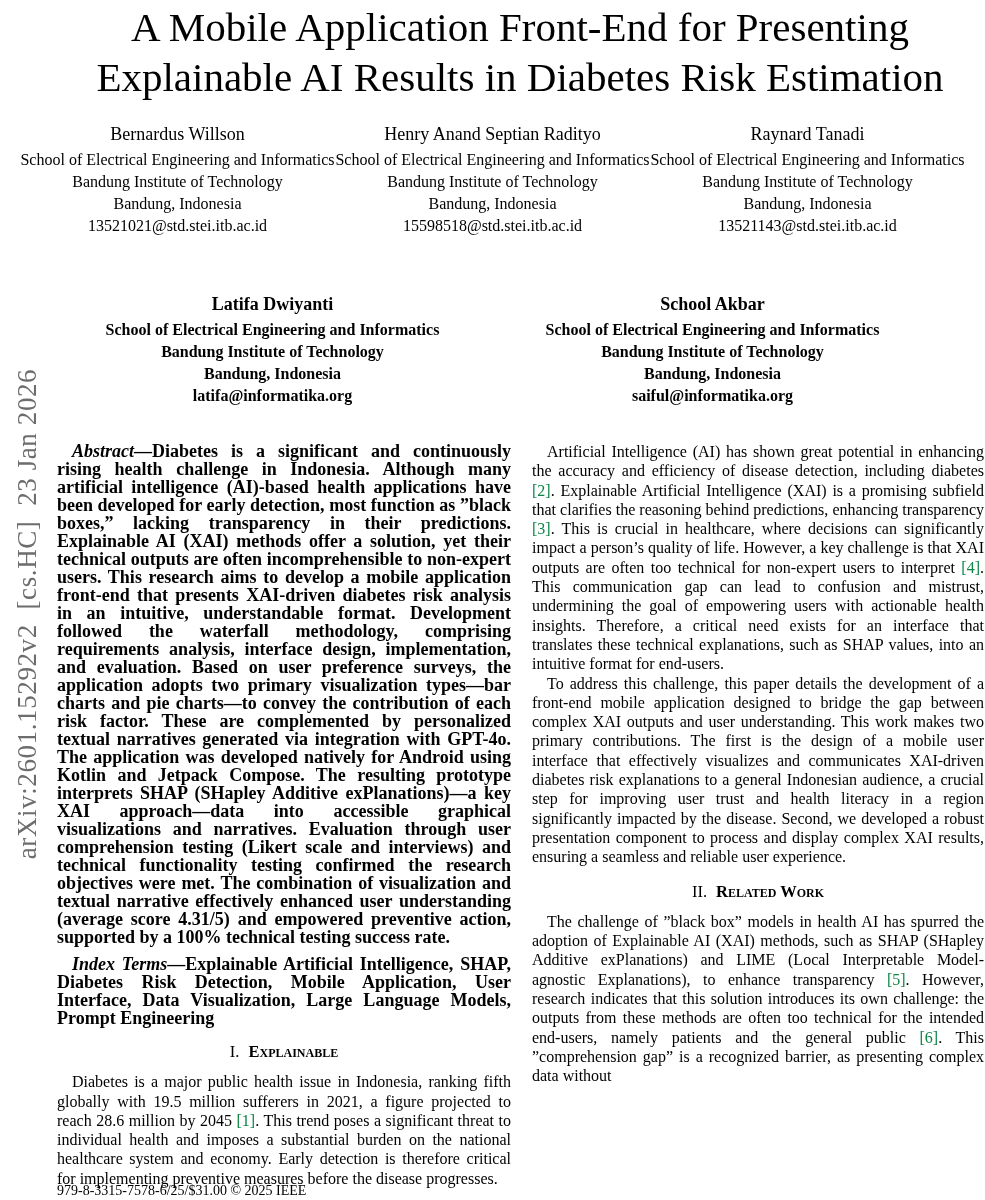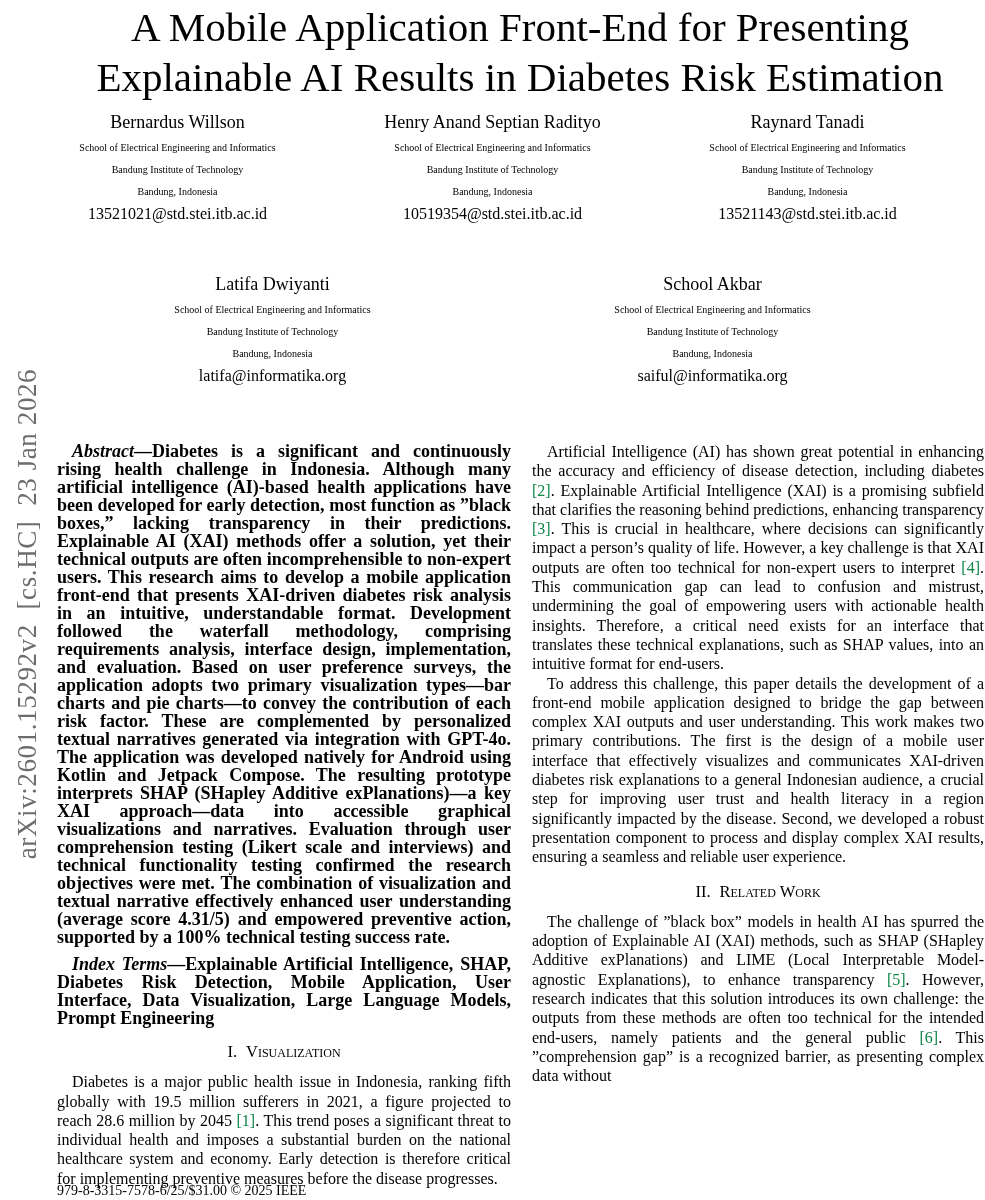--- a/index.html
+++ b/index.html
@@ -25,26 +25,26 @@
     font-size: 41px;
     line-height: 50px;
   }
   .authors-row {
     position: absolute;
     left: 0; right: 0;
     display: flex;
     justify-content: center;
     text-align: center;
   }
-  .authors-row.row-1 { top: 110px; }
-  .authors-row.row-2 { top: 272px; }
+  .authors-row.row-1 { top: 122px; }
+  .authors-row.row-2 { top: 292px; font-weight: bold; }
   .row-1 .author { width: 315px; }
   .row-2 .author { width: 440px; }
   .author-name { font-size: 18px; line-height: 24px; margin-bottom: 3px; }
-  .author-line { font-size: 10px; line-height: 22px; }
+  .author-line { font-size: 16px; line-height: 22px; }
   .author-email { font-size: 16px; line-height: 22px; }
   .col {
     position: absolute;
     top: 442px;
     text-align: justify;
     font-size: 16px;
     line-height: 19.3px;
   }
   .col-left  { left: 57px;  width: 454px; }
   .col-right { left: 532px; width: 452px; height: 758px; overflow: hidden; }
@@ -58,21 +58,21 @@
   .lead-label { font-style: italic; font-weight: bold; }
   .section-heading {
     text-align: center;
     font-size: 16.5px;
     font-weight: 400;
     margin-top: 15px;
     margin-bottom: 11px;
     text-indent: 0;
   }
   .heading-number { margin-right: 9px; }
-  .sc { font-variant: small-caps; }
+  .sc { font-variant: small-caps; font-weight: bold; }
   p.body-para { text-indent: 15px; }
   .cite { color: var(--cite-color); }
   .footer-note {
     position: absolute;
     left: 57px;
     top: 1183px;
     font-size: 14px;
     line-height: 16px;
   }
   .arxiv-watermark {
@@ -100,21 +100,21 @@
       <div class="author-line">School of Electrical Engineering and Informatics</div>
       <div class="author-line">Bandung Institute of Technology</div>
       <div class="author-line">Bandung, Indonesia</div>
       <div class="author-email">13521021@std.stei.itb.ac.id</div>
     </div>
     <div class="author">
       <div class="author-name">Henry Anand Septian Radityo</div>
       <div class="author-line">School of Electrical Engineering and Informatics</div>
       <div class="author-line">Bandung Institute of Technology</div>
       <div class="author-line">Bandung, Indonesia</div>
-      <div class="author-email">10519354@std.stei.itb.ac.id</div>
+      <div class="author-email">15598518@std.stei.itb.ac.id</div>
     </div>
     <div class="author">
       <div class="author-name">Raynard Tanadi</div>
       <div class="author-line">School of Electrical Engineering and Informatics</div>
       <div class="author-line">Bandung Institute of Technology</div>
       <div class="author-line">Bandung, Indonesia</div>
       <div class="author-email">13521143@std.stei.itb.ac.id</div>
     </div>
   </div>
 
@@ -131,21 +131,21 @@
       <div class="author-line">School of Electrical Engineering and Informatics</div>
       <div class="author-line">Bandung Institute of Technology</div>
       <div class="author-line">Bandung, Indonesia</div>
       <div class="author-email">saiful@informatika.org</div>
     </div>
   </div>
 
   <div class="col col-left">
     <p class="abstract"><span class="lead-label">Abstract</span><span>—Diabetes is a significant and continuously rising health challenge in Indonesia. Although many artificial intelligence (AI)-based health applications have been developed for early detection, most function as ”black boxes,” lacking transparency in their predictions. Explainable AI (XAI) methods offer a solution, yet their technical outputs are often incomprehensible to non-expert users. This research aims to develop a mobile application front-end that presents XAI-driven diabetes risk analysis in an intuitive, understandable format. Development followed the waterfall methodology, comprising requirements analysis, interface design, implementation, and evaluation. Based on user preference surveys, the application adopts two primary visualization types—bar charts and pie charts—to convey the contribution of each risk factor. These are complemented by personalized textual narratives generated via integration with GPT-4o. The application was developed natively for Android using Kotlin and Jetpack Compose. The resulting prototype interprets SHAP (SHapley Additive exPlanations)—a key XAI approach—data into accessible graphical visualizations and narratives. Evaluation through user comprehension testing (Likert scale and interviews) and technical functionality testing confirmed the research objectives were met. The combination of visualization and textual narrative effectively enhanced user understanding (average score 4.31/5) and empowered preventive action, supported by a 100% technical testing success rate.</span></p>
     <p class="index-terms"><span class="lead-label">Index Terms</span><span>—Explainable Artificial Intelligence, SHAP, Diabetes Risk Detection, Mobile Application, User Interface, Data Visualization, Large Language Models, Prompt Engineering</span></p>
-    <h2 class="section-heading"><span class="heading-number">I.</span><span class="sc">Visualization</span></h2>
+    <h2 class="section-heading"><span class="heading-number">I.</span><span class="sc">Explainable</span></h2>
     <p class="body-para">Diabetes is a major public health issue in Indonesia, ranking fifth globally with 19.5 million sufferers in 2021, a figure projected to reach 28.6 million by 2045 <span class="cite">[1]</span>. This trend poses a significant threat to individual health and imposes a substantial burden on the national healthcare system and economy. Early detection is therefore critical for implementing preventive measures before the disease progresses.</p>
   </div>
 
   <div class="col col-right">
     <p class="body-para">Artificial Intelligence (AI) has shown great potential in enhancing the accuracy and efficiency of disease detection, including diabetes <span class="cite">[2]</span>. Explainable Artificial Intelligence (XAI) is a promising subfield that clarifies the reasoning behind predictions, enhancing transparency <span class="cite">[3]</span>. This is crucial in healthcare, where decisions can significantly impact a person’s quality of life. However, a key challenge is that XAI outputs are often too technical for non-expert users to interpret <span class="cite">[4]</span>. This communication gap can lead to confusion and mistrust, undermining the goal of empowering users with actionable health insights. Therefore, a critical need exists for an interface that translates these technical explanations, such as SHAP values, into an intuitive format for end-users.</p>
     <p class="body-para">To address this challenge, this paper details the development of a front-end mobile application designed to bridge the gap between complex XAI outputs and user understanding. This work makes two primary contributions. The first is the design of a mobile user interface that effectively visualizes and communicates XAI-driven diabetes risk explanations to a general Indonesian audience, a crucial step for improving user trust and health literacy in a region significantly impacted by the disease. Second, we developed a robust presentation component to process and display complex XAI results, ensuring a seamless and reliable user experience.</p>
     <h2 class="section-heading"><span class="heading-number">II.</span><span class="sc">Related Work</span></h2>
     <p class="body-para">The challenge of ”black box” models in health AI has spurred the adoption of Explainable AI (XAI) methods, such as SHAP (SHapley Additive exPlanations) and LIME (Local Interpretable Model-agnostic Explanations), to enhance transparency <span class="cite">[5]</span>. However, research indicates that this solution introduces its own challenge: the outputs from these methods are often too technical for the intended end-users, namely patients and the general public <span class="cite">[6]</span>. This ”comprehension gap” is a recognized barrier, as presenting complex data without</p>
   </div>
 

